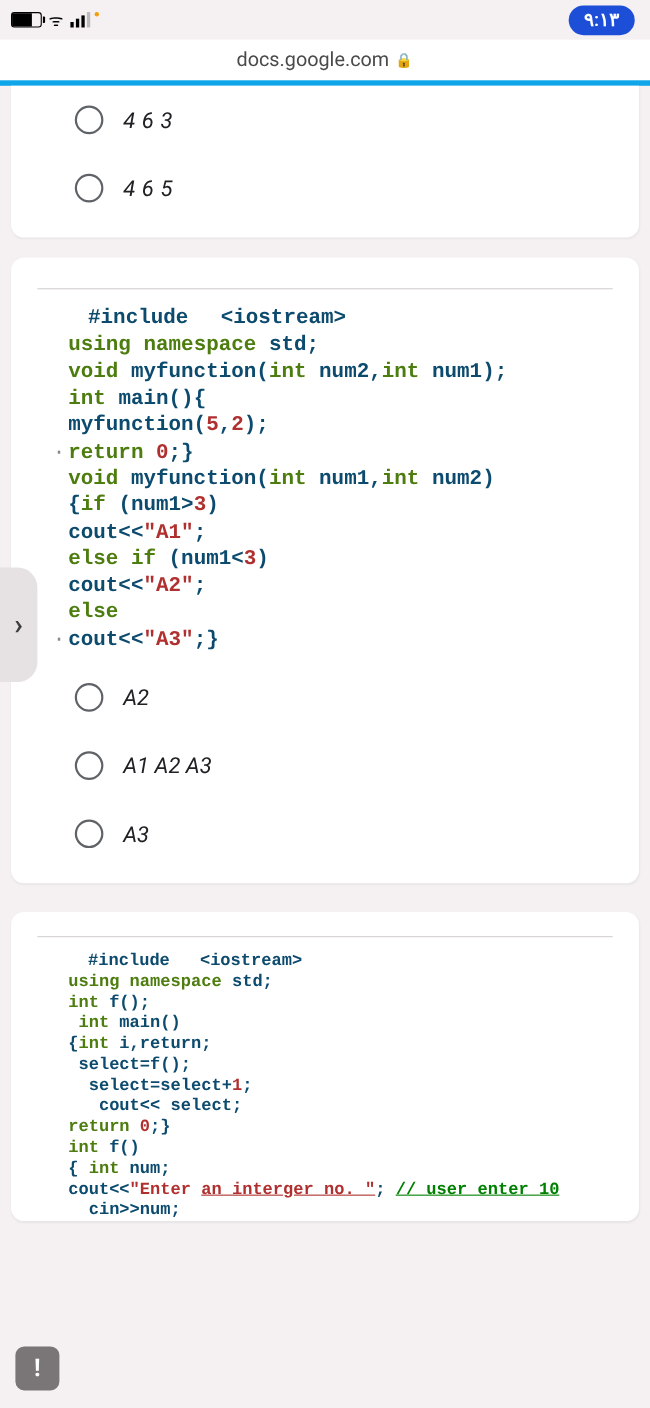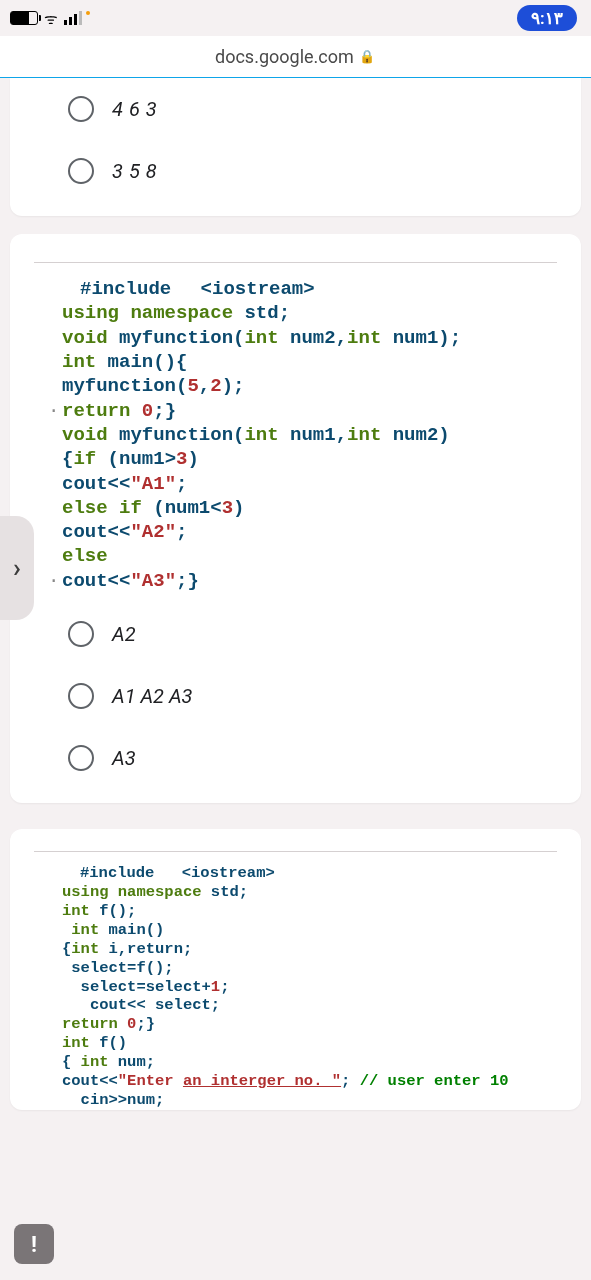--- a/index.html
+++ b/index.html
@@ -50,21 +50,21 @@
     font-weight: 600;
   }
   .url-bar {
     height: 42px;
     display: flex;
     align-items: center;
     justify-content: center;
     gap: 6px;
     color: #4a4a4a;
     font-size: 18px;
-    border-bottom: 1px solid #0ea5e9;
+    border-bottom: 5px solid #0ea5e9;
     background: #fff;
   }
   .lock-glyph { font-size: 13px; color:#5f6368; }
   .content { padding: 0 10px; }
   .card {
     background: #fff;
     border-radius: 12px;
     margin-top: 18px;
     padding: 8px 0 14px 0;
     box-shadow: 0 1px 2px rgba(0,0,0,0.05);
@@ -151,21 +151,21 @@
 
 <div class="content">
 
   <div class="card first">
     <div class="option">
       <div class="radio"></div>
       <span class="option-label">463</span>
     </div>
     <div class="option">
       <div class="radio"></div>
-      <span class="option-label">358</span>
+      <span class="option-label">465</span>
     </div>
   </div>
 
   <div class="card">
     <hr class="divider">
     <div class="code-block"><span class="kw-teal">#include</span><span class="kw-teal"> &lt;iostream&gt;</span>
 <span class="kw-blue">using</span><span class="kw-blue"> namespace</span><span class="kw-black"> std;</span>
 <span class="kw-blue">void</span><span class="kw-black"> myfunction(</span><span class="kw-blue">int</span><span class="kw-black"> num2,</span><span class="kw-blue">int</span><span class="kw-black"> num1);</span>
 <span class="kw-blue">int</span><span class="kw-black"> main(){</span>
 <span class="kw-black">myfunction(</span><span class="kw-num">5</span><span class="kw-black">,</span><span class="kw-num">2</span><span class="kw-black">);</span>
@@ -198,21 +198,21 @@
 <span class="kw-blue">using</span><span class="kw-blue"> namespace</span><span class="kw-black"> std;</span>
 <span class="kw-blue">int</span><span class="kw-black"> f();</span>
 <span class="kw-blue"> int</span><span class="kw-black"> main()</span>
 <span class="kw-black">{</span><span class="kw-blue">int</span><span class="kw-black"> i,return;</span>
 <span class="kw-black"> select=f();</span>
 <span class="kw-black">  select=select+</span><span class="kw-num">1</span><span class="kw-black">;</span>
 <span class="kw-black">   cout&lt;&lt; select;</span>
 <span class="kw-blue">return</span><span class="kw-num"> 0</span><span class="kw-black">;}</span>
 <span class="kw-blue">int</span><span class="kw-black"> f()</span>
 <span class="kw-black">{ </span><span class="kw-blue">int</span><span class="kw-black"> num;</span>
-<span class="kw-black">cout&lt;&lt;</span><span class="kw-str">"Enter </span><span class="kw-str" style="text-decoration:underline;">an interger no. "</span><span class="kw-black">; </span><span class="kw-green" style="">// user enter 10</span>
+<span class="kw-black">cout&lt;&lt;</span><span class="kw-str">"Enter </span><span class="kw-str" style="text-decoration:underline;">an interger no. "</span><span class="kw-black">; </span><span class="kw-green" style="text-decoration:underline;">// user enter 10</span>
 <span class="kw-black">  cin&gt;&gt;num;</span></div>
   </div>
 
 </div>
 
 <div class="side-tab">
   <span>›</span>
 </div>
 
 <div class="fab">

